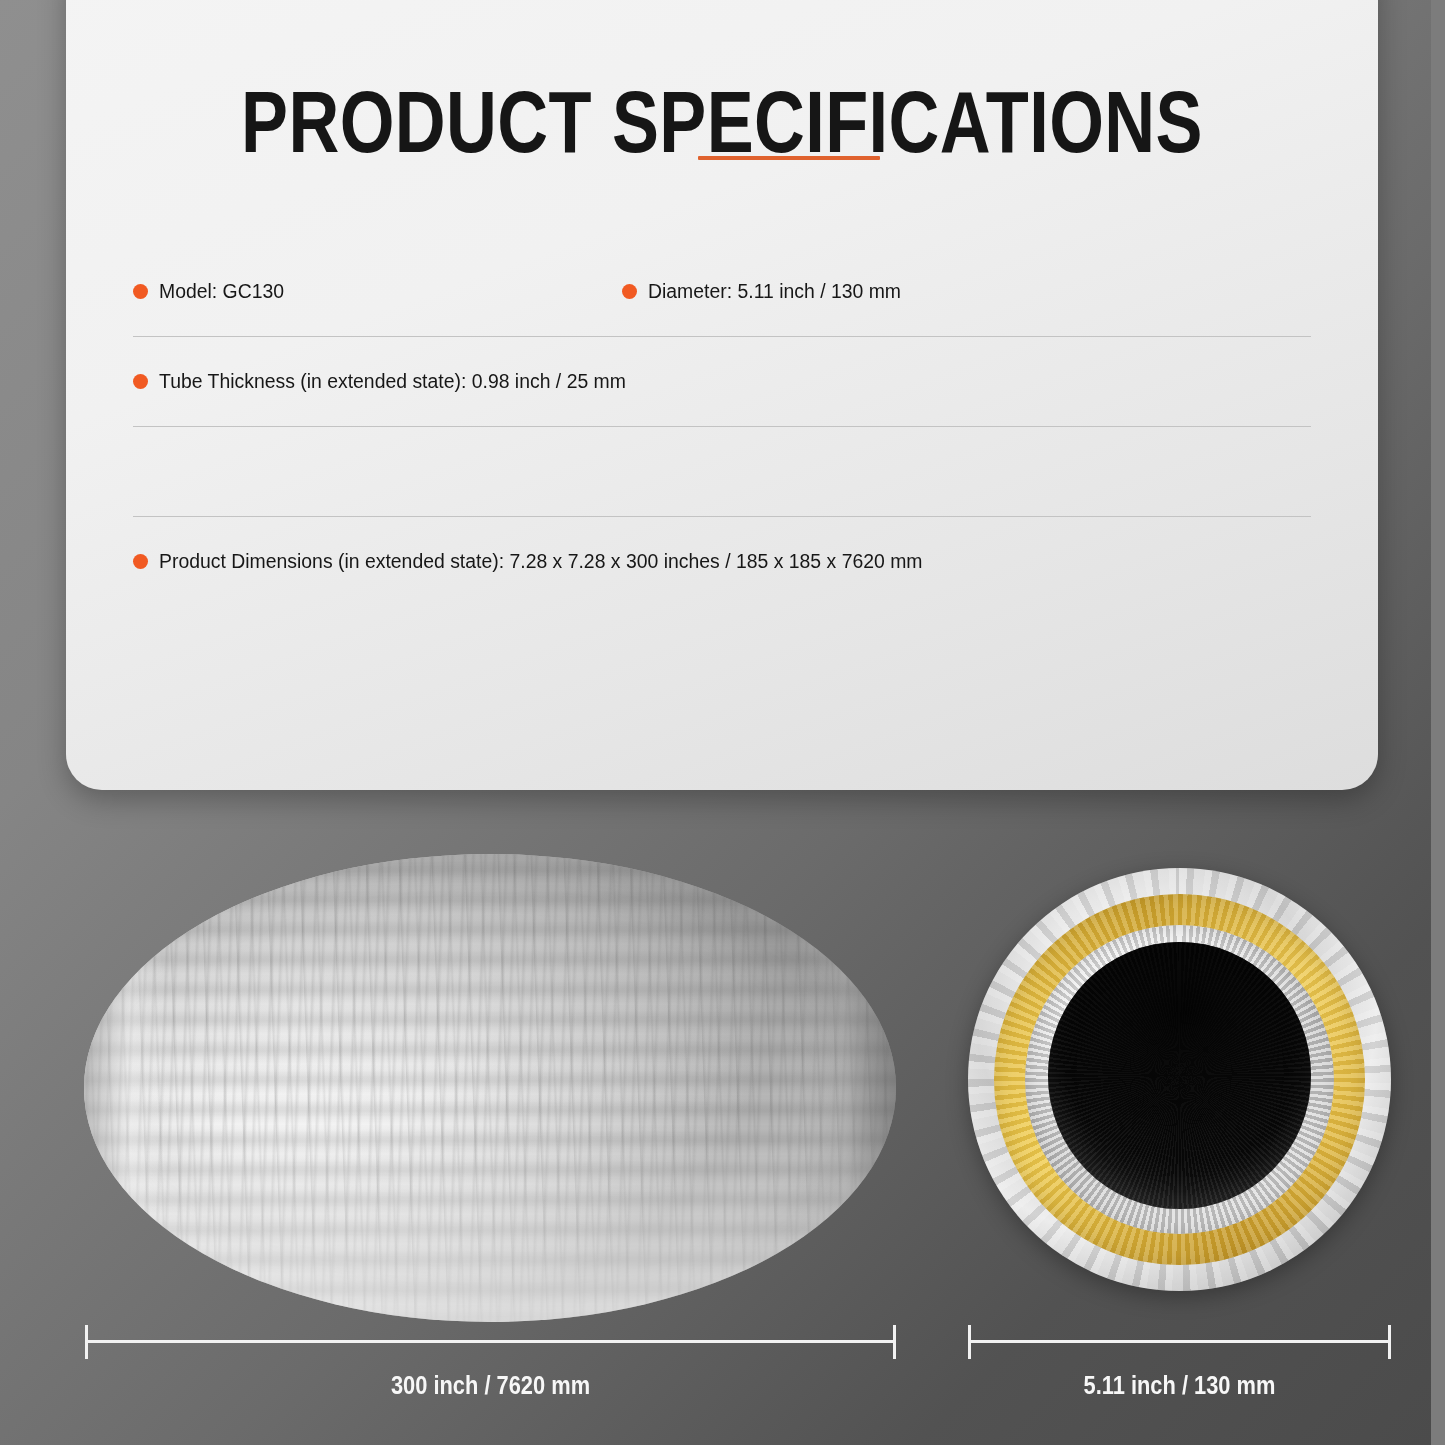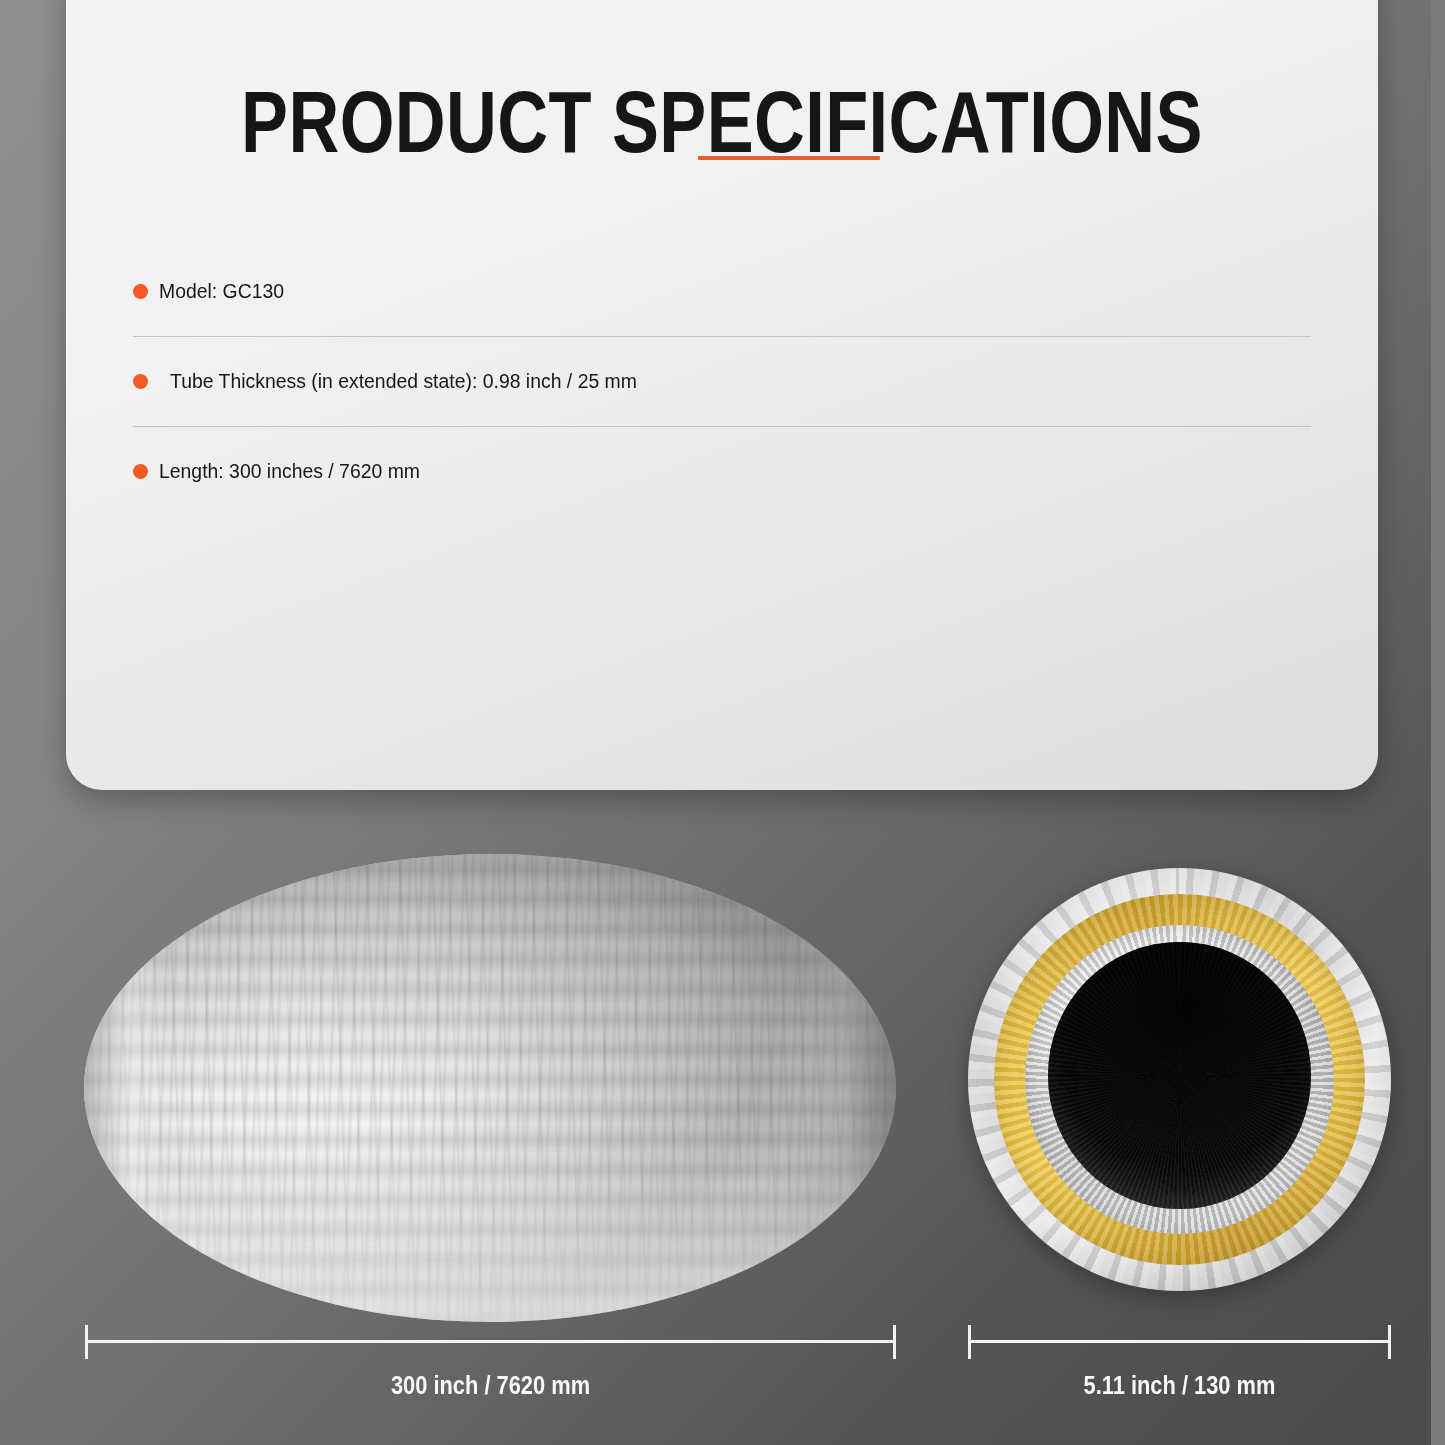--- a/index.html
+++ b/index.html
@@ -93,21 +93,21 @@
     border-radius: 50%;
     background: #f15a22;
     margin-right: 11px;
   }
   .spec-item .txt {
     transform: scaleX(0.97);
     transform-origin: 0 50%;
   }
   .col-a { flex: 0 0 489px; }
   .col-b { flex: 0 0 auto; }
-  .full  { flex: 1 1 auto; gap: 11px; }
+  .full  { flex: 1 1 auto; }
 
   
   #photo-area {
     position: absolute;
     left: 16px;
     top: 820px;
     width: 1445px;
     height: 625px;
   }
 
@@ -357,37 +357,43 @@
     <div id="title">PRODUCT SPECIFICATIONS</div>
     <div id="accent-bar"></div>
 
     <div id="spec-list">
 
       <div class="spec-row">
         <div class="spec-item col-a">
           <span class="bullet"></span>
           <span class="txt">Model: GC130</span>
         </div>
+        <div class="spec-item col-b">
+          <span class="bullet"></span>
+          <span class="txt">Diameter: 5.11 inch / 130 mm</span>
+        </div>
       </div>
 
       <div class="spec-row">
         <div class="spec-item full">
           <span class="bullet"></span>
           <span class="txt">Tube Thickness (in extended state): 0.98 inch / 25 mm</span>
         </div>
       </div>
 
       <div class="spec-row">
-        <div class="spec-item col-a">
+      </div>
+
+
+      <div class="spec-row">
+        <div class="spec-item full">
           <span class="bullet"></span>
-          <span class="txt">Length: 300 inches / 7620 mm</span>
+          <span class="txt">Product Dimensions (in extended state): 7.28 x 7.28 x 300 inches / 185 x 185 x 7620 mm</span>
         </div>
       </div>
-
-
 
 
     </div>
   </div>
 
   <div id="photo-area">
 
     <div id="duct-roll">
       <div class="roll-body">
         <div class="roll-ribs"></div>

